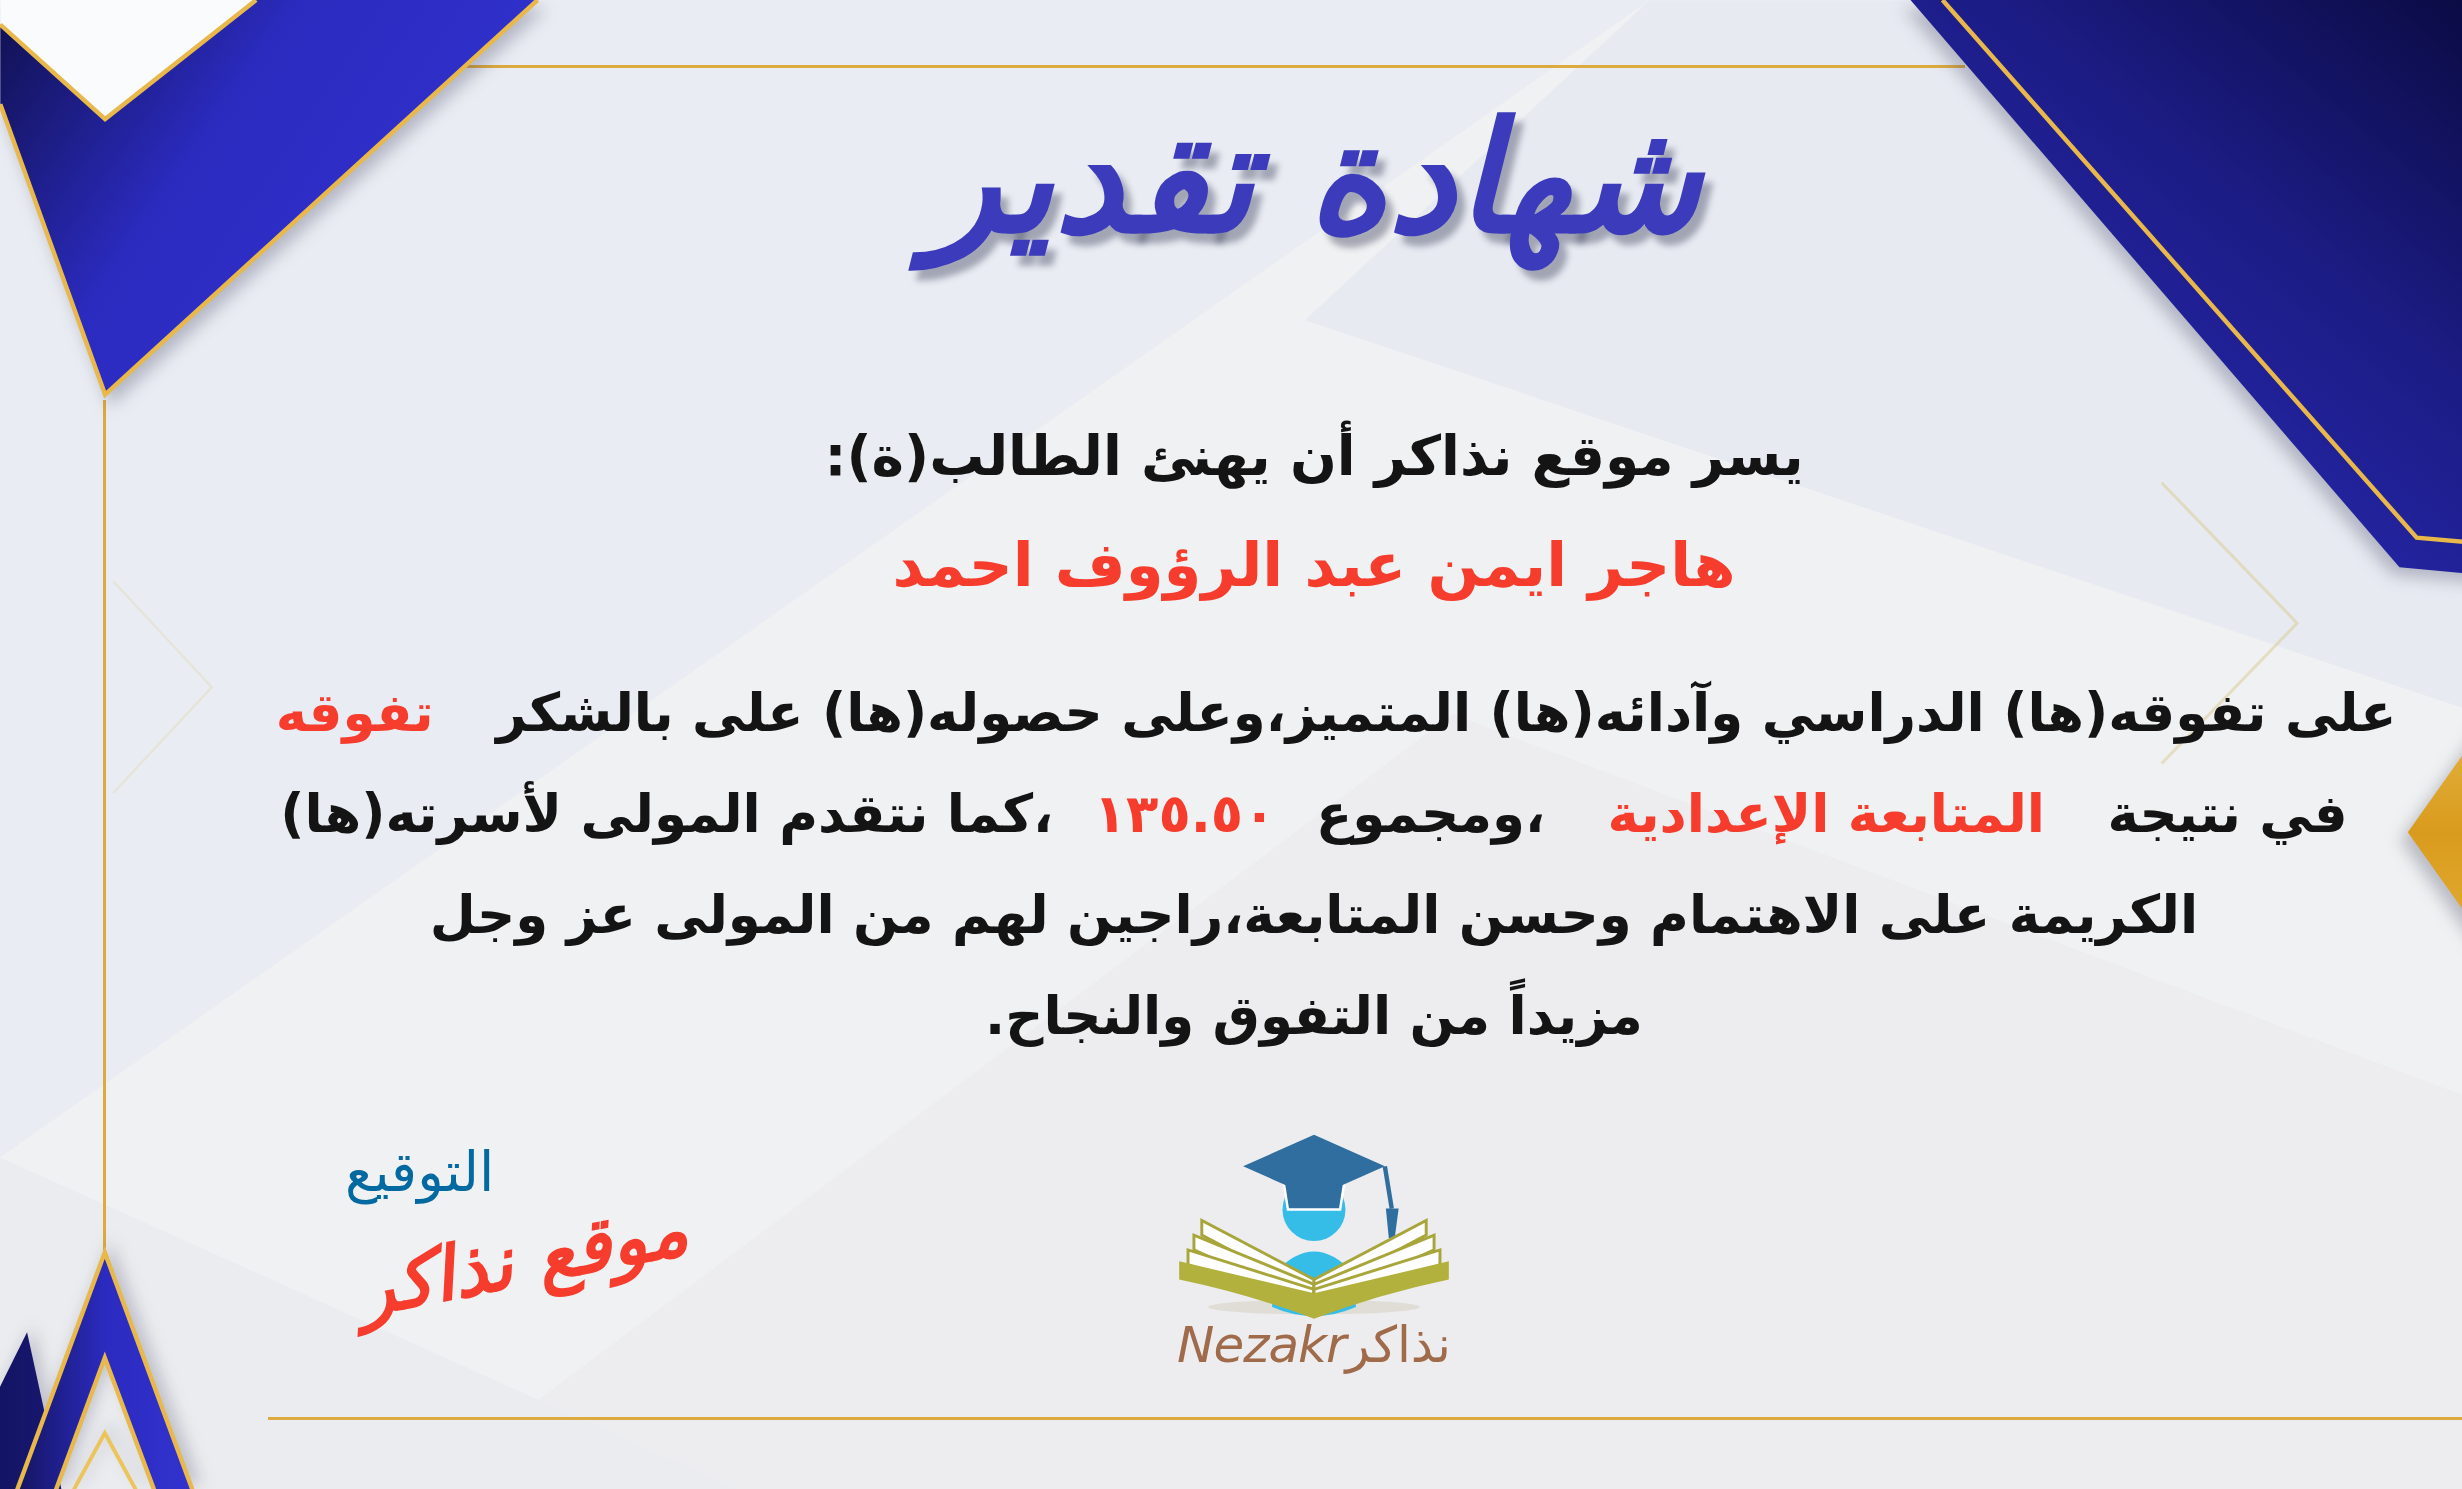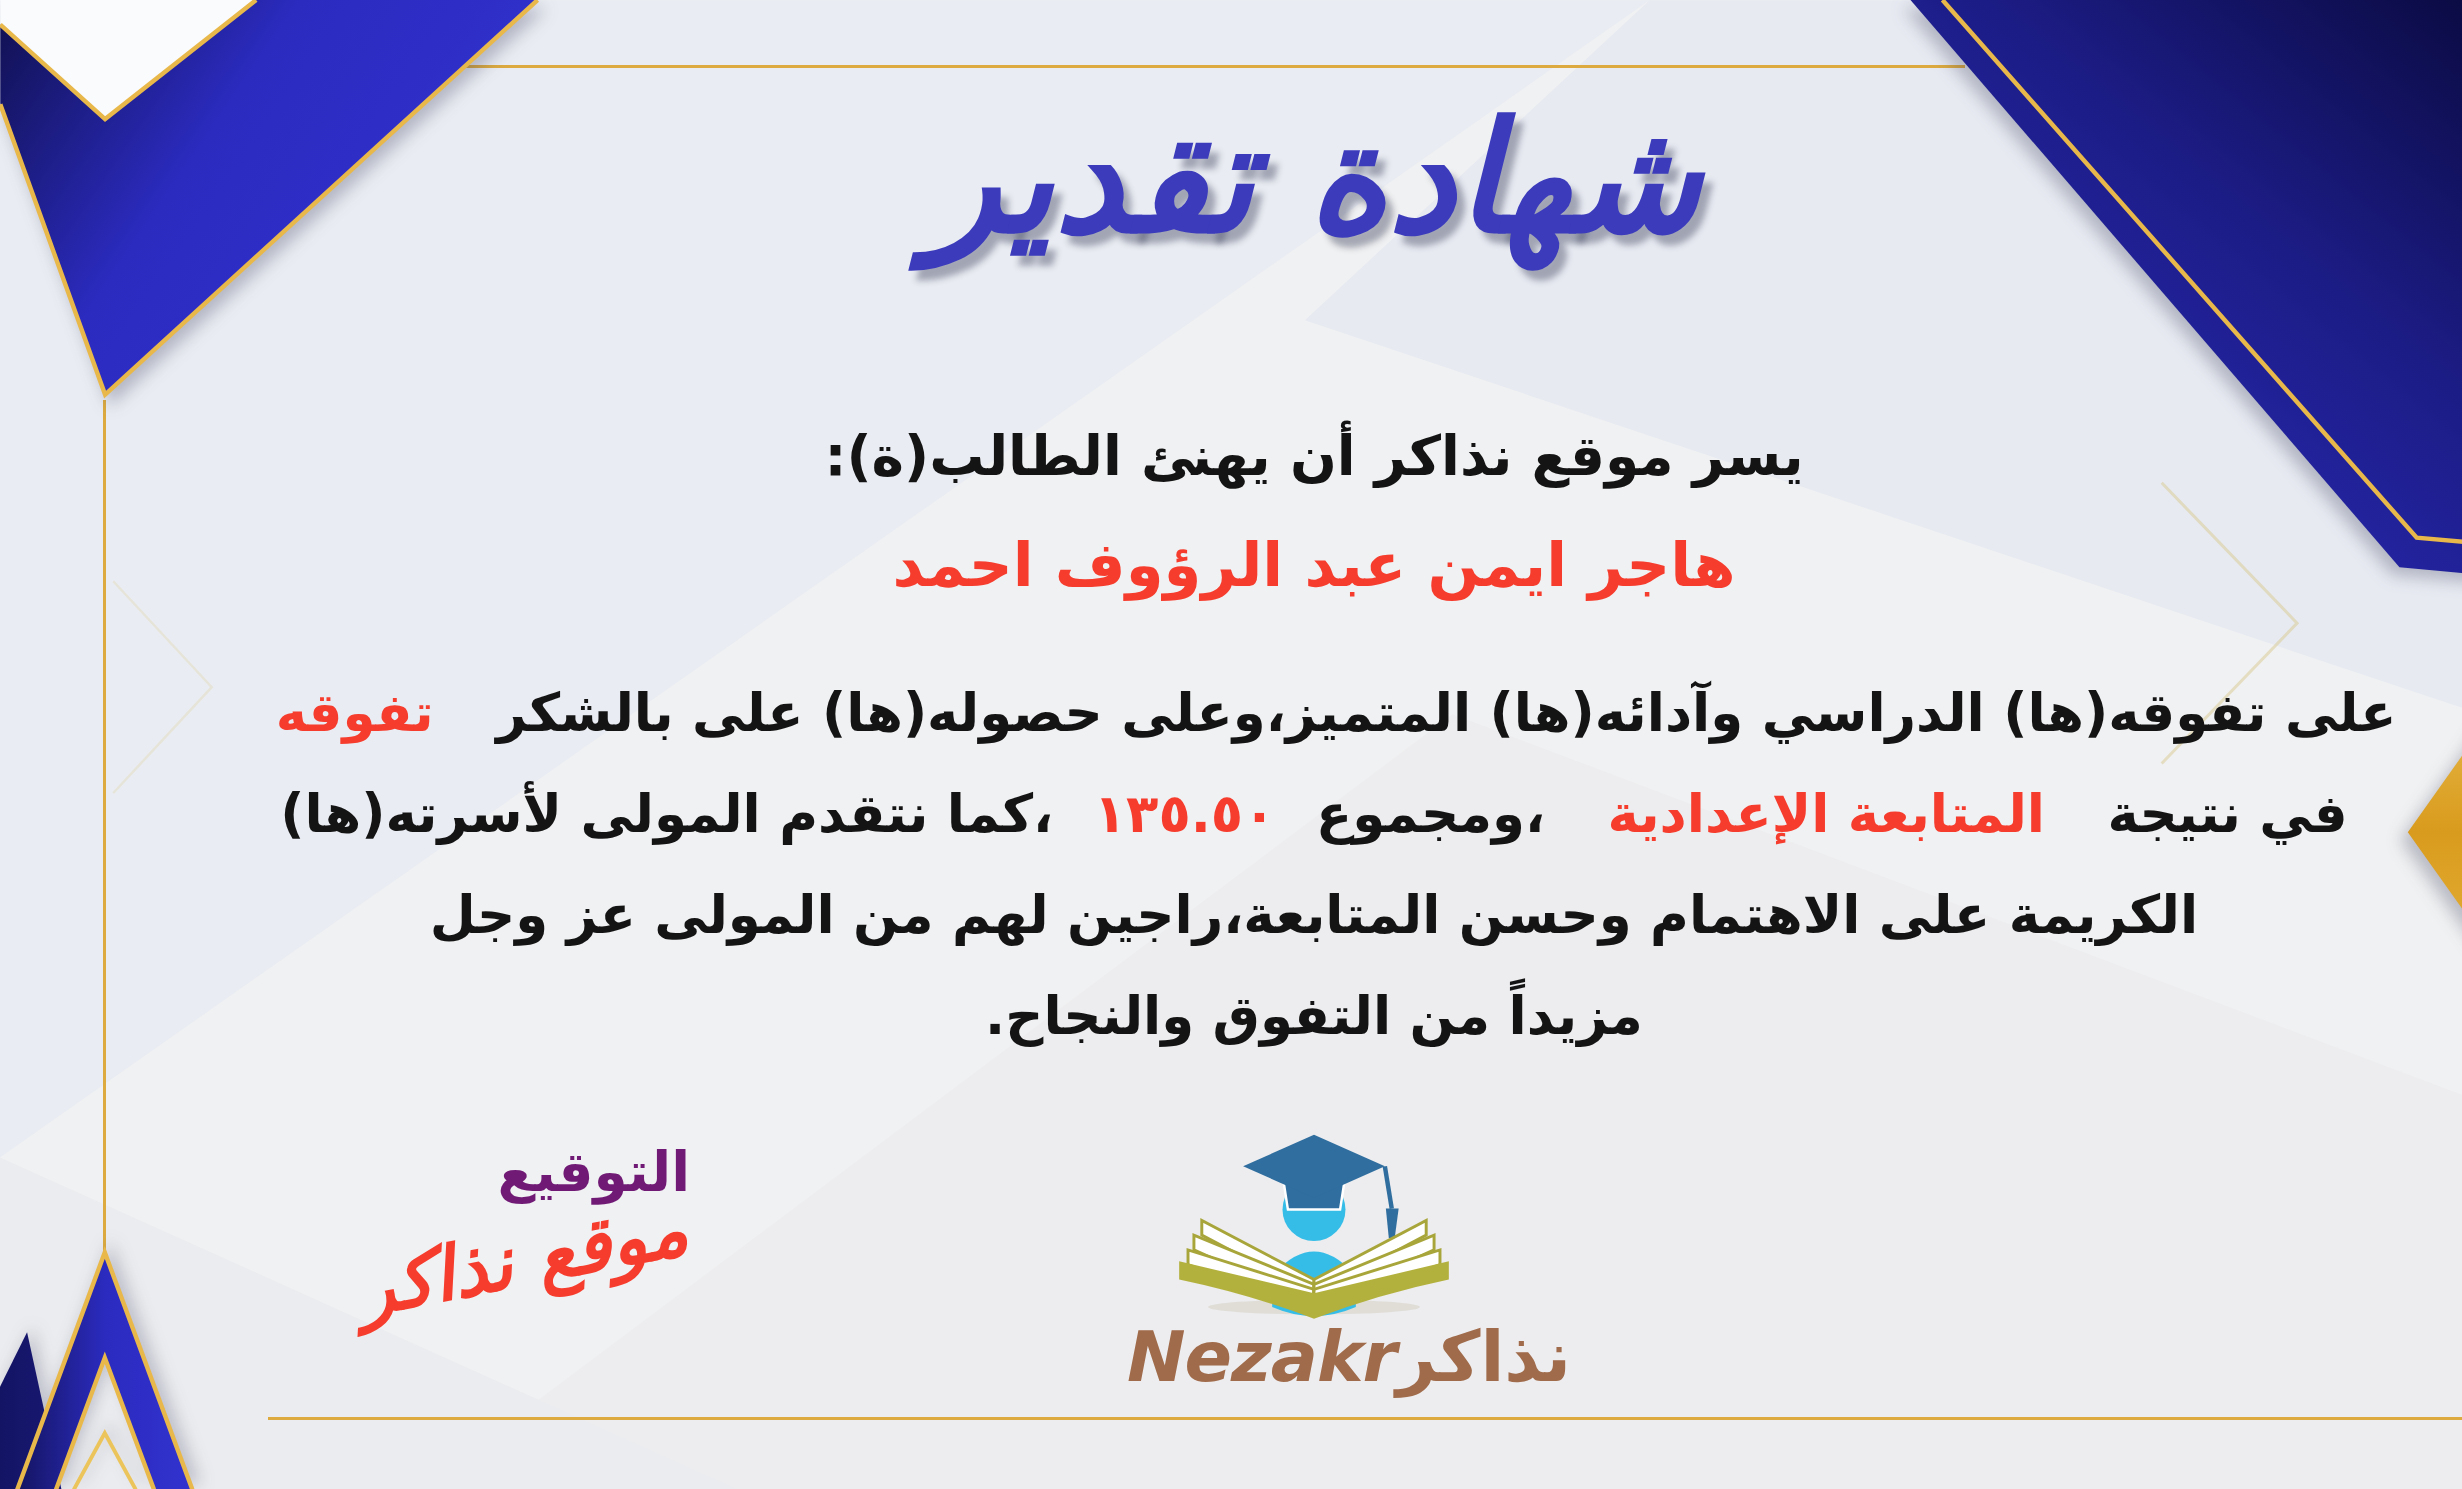--- a/index.html
+++ b/index.html
@@ -29,28 +29,28 @@
     font-size:153px;line-height:1.15;font-weight:bold;font-style:italic;
     color:#3b3bbc;
     text-shadow:7.9px 9.8px 6.9px rgba(45,50,80,.38);
   }
   .intro{top:424px;font-size:55px;font-weight:bold;color:#141414;}
   .student{top:529px;font-size:61px;font-weight:bold;color:#f63c2d;}
   .para{top:662px;font-size:53px;font-weight:bold;color:#141414;line-height:101px;}
   .para .red{color:#f63c2d;}
   .para .gap-wide{margin:0 44px;}
   .para .gap-small{margin:15px 22px;}
-  .sig-label{position:absolute;left:345px;top:1140px;width:345px;text-align:right;
-    font-size:55px;font-weight:bold;color:#701a75;z-index:3;}
+  .sig-label{position:absolute;left:345px;top:1140px;width:345px;text-align:left;
+    font-size:55px;font-weight:normal;color:#0369a1;z-index:3;}
   .sig-script{position:absolute;left:335px;top:1216px;width:374px;text-align:center;
     font-size:74px;font-weight:bold;font-style:italic;color:#f63c2d;
     transform:rotate(-11deg);z-index:3;}
   
   .logo{position:absolute;left:1127px;top:1106px;width:374px;z-index:3;text-align:center;}
-  .logo-text{margin-top:-6.9px;font-size:70px;font-weight:bold;color:#a06b4a;direction:ltr;}
+  .logo-text{margin-top:-6.9px;font-size:50px;font-weight:normal;color:#a06b4a;direction:ltr;}
   .logo-text .latin{font-style:italic;letter-spacing:-1px;}
 </style>
 </head>
 <body>
 
 <div id="canvas">
 
   <svg class="bglayer" width="2628" height="1490" viewBox="0 0 5337 3025">
     <polygon points="0,0 3350,0 0,2350" fill="#e9ecf2"></polygon>
     <polygon points="3350,0 5337,0 5337,1550 2650,650" fill="#e7eaf1"></polygon>

